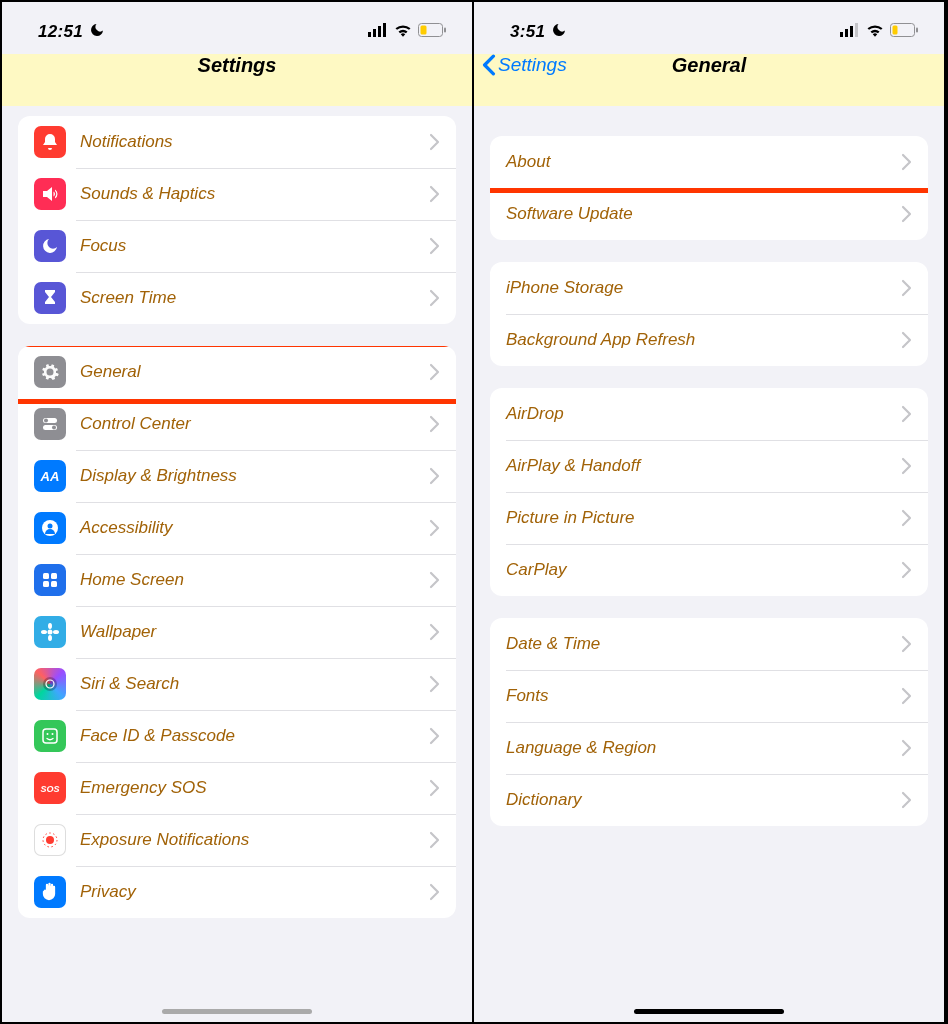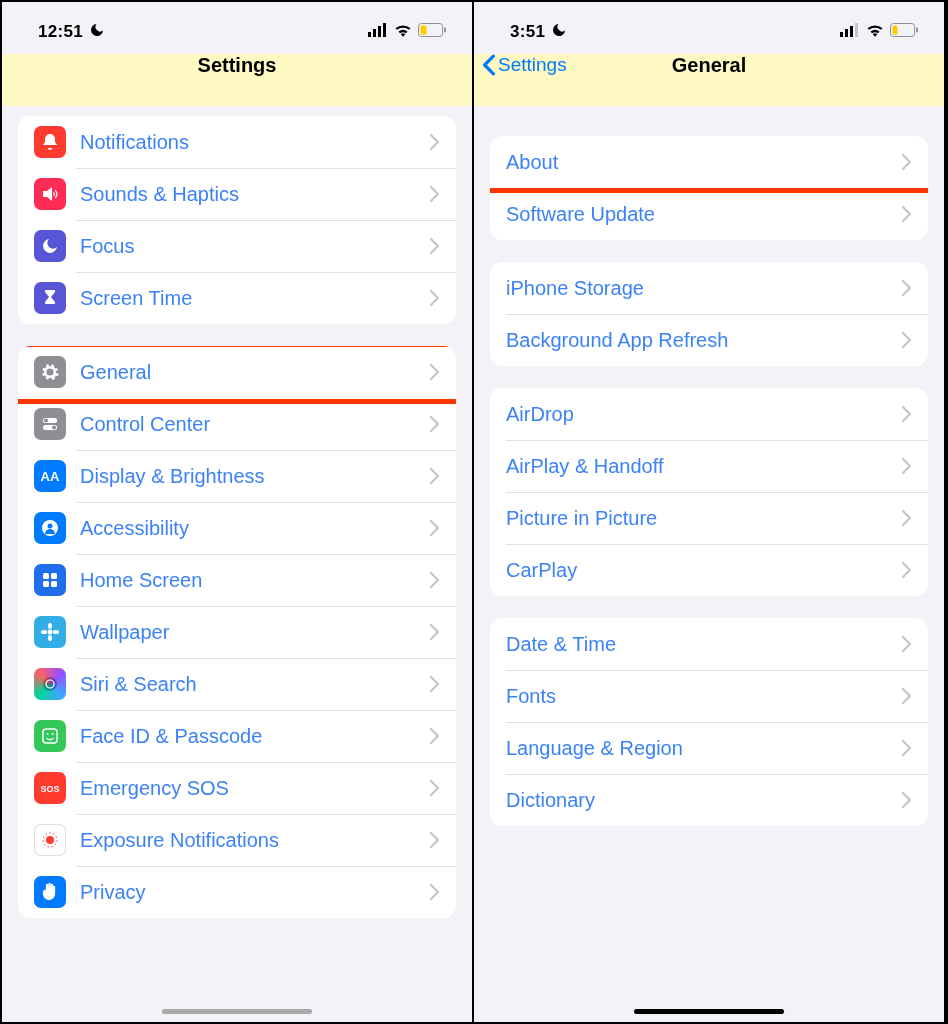--- a/index.html
+++ b/index.html
@@ -11,20 +11,21 @@
     display: flex;
     border: 2px solid #000;
   }
   .pane {
     width: 472px;
     height: 100%;
     background: #f2f2f7;
     border-right: 2px solid #000;
     overflow: hidden;
     position: relative;
+    font-style: italic;
   }
   .pane:last-child { border-right: none; }
 
   
   .status-bar {
     display: flex;
     justify-content: space-between;
     align-items: center;
     padding: 14px 26px 6px 36px;
     height: 52px;
@@ -73,21 +74,21 @@
     content: "";
     position: absolute;
     top: 0;
     left: 58px;
     right: 0;
     height: 1px;
     background: #e0e0e4;
   }
   .row.noicon + .row.noicon::before { left: 16px; }
   .row.noicon:first-child::before { display:none; }
-  .row-label { font-size: 20px; flex: 1; color: #3b82f6; }
+  .row-label { font-size: 17px; flex: 1; color: #a16207; }
   .row-chevron { color: #c5c5c9; flex-shrink:0;}
   .icon-wrap {
     width: 32px;
     height: 32px;
     border-radius: 7px;
     display: flex;
     align-items: center;
     justify-content: center;
     margin-right: 14px;
     flex-shrink: 0;

